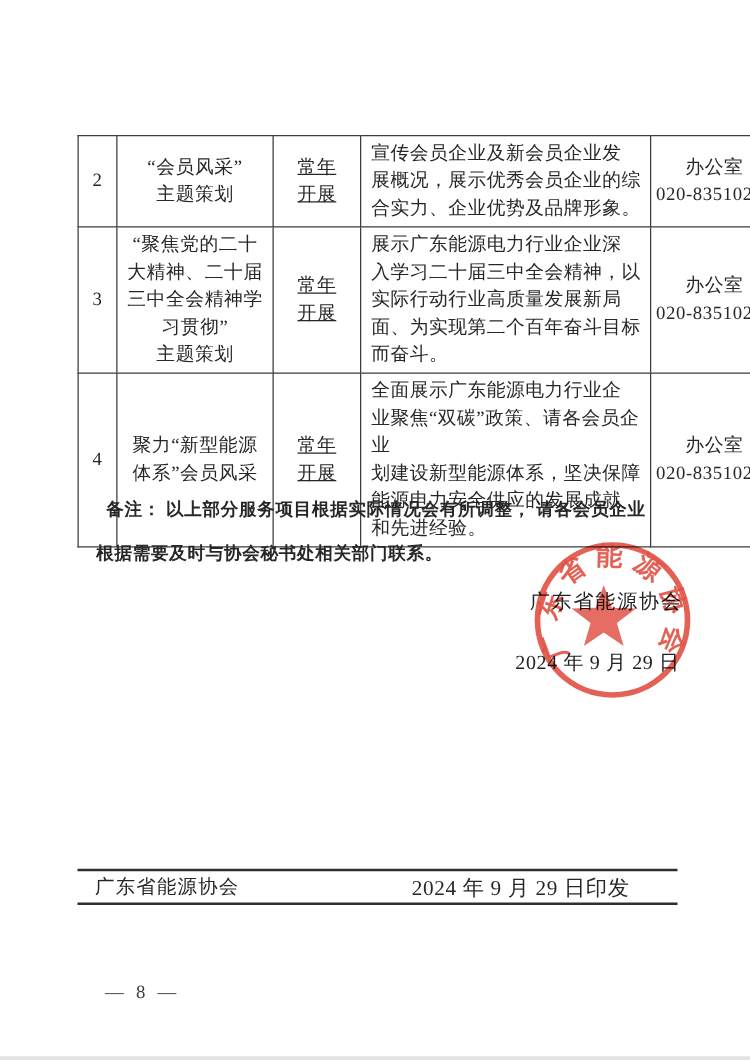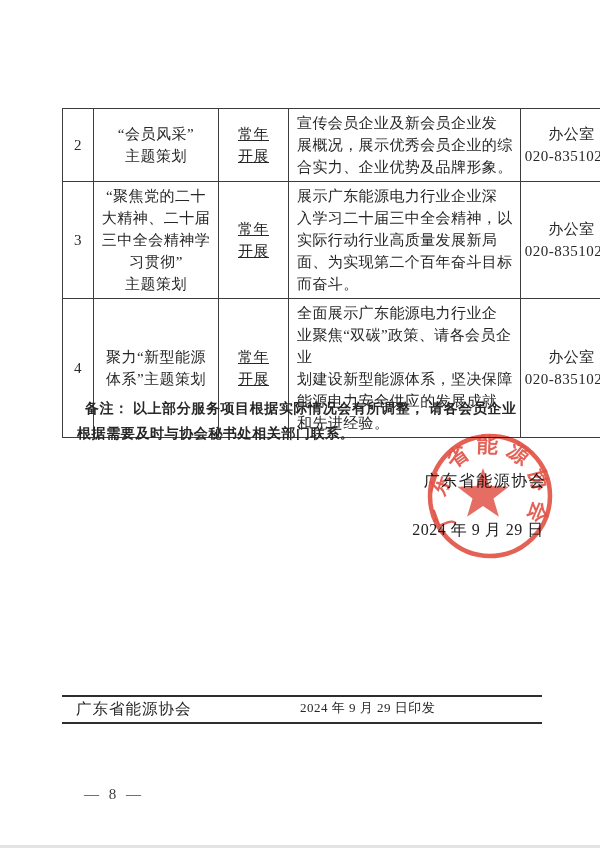--- a/index.html
+++ b/index.html
@@ -30,21 +30,21 @@
   .doc-table td.desc{
     text-align:left;padding:3px 3px 3px 8px;letter-spacing:0.4px;margin-top:32px;
   }
   .pre{white-space:pre-line;}
   
   .note{
     position:absolute;left:62px;top:397px;width:482px;
     font-size:14px;letter-spacing:0.6px;font-weight:bold;
   }
   .note .l1{padding-left:23px;line-height:24px;}
-  .note .l2{padding-left:15px;margin-top:1px;line-height:24px;}
+  .note .l2{padding-left:15px;margin-top:11px;line-height:24px;}
   
   .sig-org{
     position:absolute;left:418px;top:471px;width:134px;
     font-size:16px;letter-spacing:1.5px;text-align:center;color:#222;
   }
   .sig-date{
     position:absolute;left:404px;top:500px;width:148px;
     font-size:16px;letter-spacing:0.5px;text-align:center;color:#222;margin-top:20px;
   }
   
@@ -57,22 +57,22 @@
     font-size:21px;letter-spacing:7.5px;font-weight:bold;
   }
   
   .rule{position:absolute;left:62px;width:480px;height:0;border-top:2px solid #2e2e2e;}
   .rule-top{top:695px;}
   .rule-bottom{top:722px;}
   .footer-org{
     position:absolute;left:76px;top:699px;font-size:15.5px;letter-spacing:1px;
   }
   .footer-date{
-    position:absolute;left:300px;top:699px;width:233px;text-align:left;
-    font-size:13px;letter-spacing:0.5px;
+    position:absolute;left:300px;top:699px;width:233px;text-align:center;
+    font-size:17px;letter-spacing:0.5px;
   }
   .page-num{
     position:absolute;left:84px;top:786px;font-size:15px;letter-spacing:3px;color:#3d3d3d;
   }
   .scan-edge{
     position:absolute;left:0;bottom:0;width:600px;height:3px;background:#e4e4e4;
   }
 </style>
 </head>
 <body>
@@ -104,21 +104,21 @@
 入学习二十届三中全会精神，以
 实际行动行业高质量发展新局
 面、为实现第二个百年奋斗目标
 而奋斗。</td>
     <td class="col-dept pre">办公室
 020-83510261</td>
   </tr>
   <tr class="row-c">
     <td class="col-num">4</td>
     <td class="col-theme pre">聚力“新型能源
-体系”主题策划</td>
+体系”会员风采</td>
     <td class="col-when pre">常年
 开展</td>
     <td class="col-desc desc pre">全面展示广东能源电力行业企
 业聚焦“双碳”政策、请各会员企业
 划建设新型能源体系，坚决保障
 能源电力安全供应的发展成就
 和先进经验。</td>
     <td class="col-dept pre">办公室
 020-83510261</td>
   </tr>

